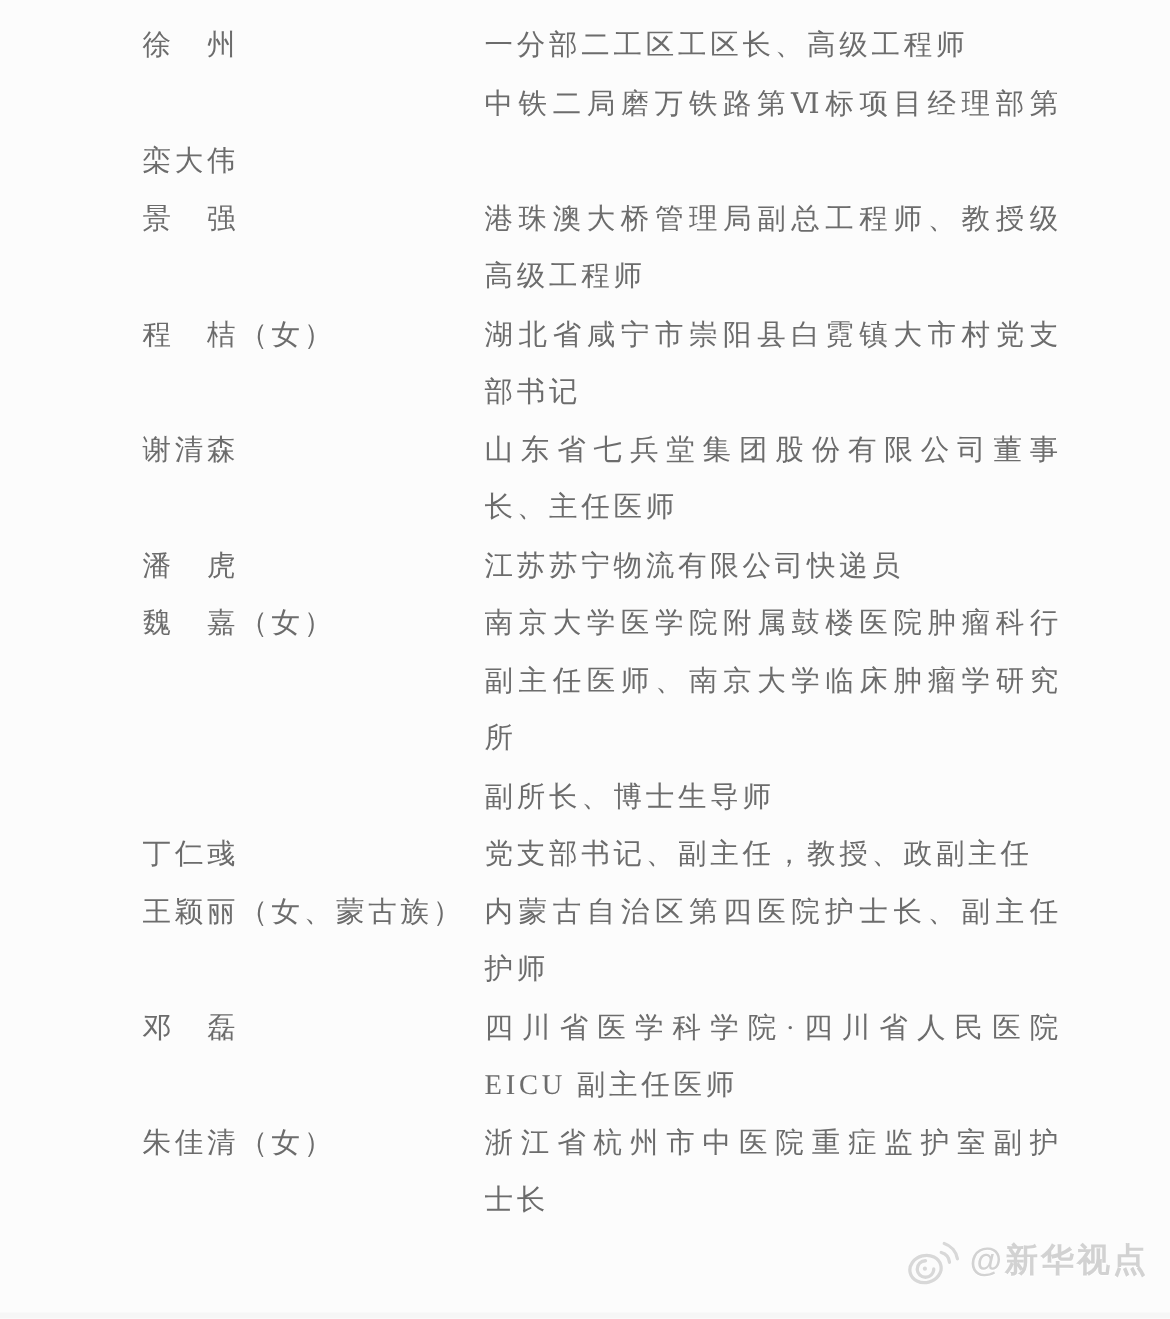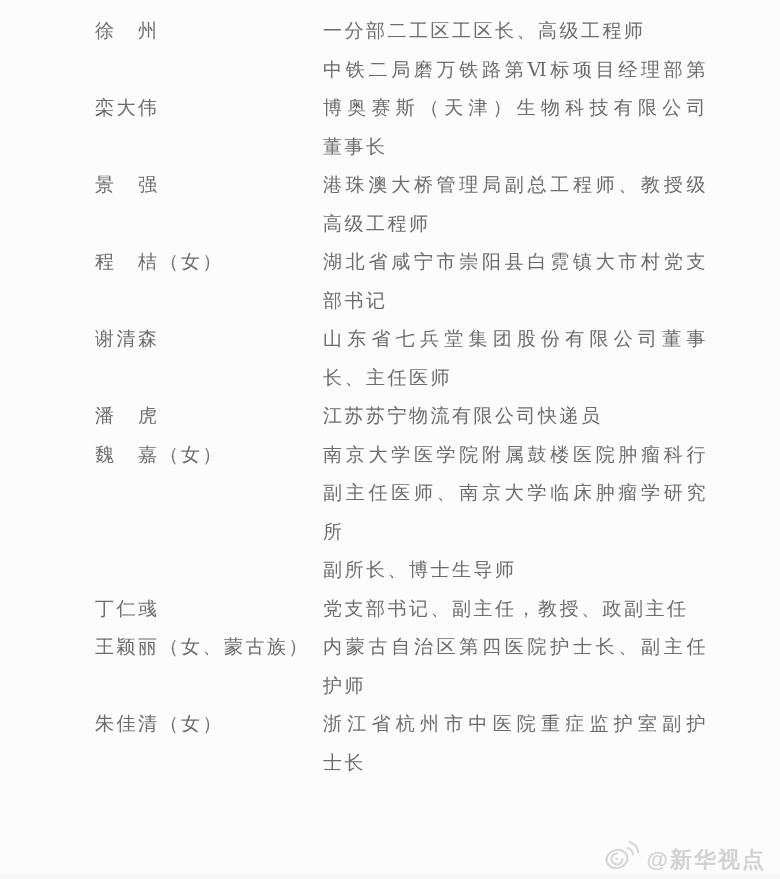--- a/index.html
+++ b/index.html
@@ -33,22 +33,22 @@
     color: #6c6c6c;
     font-kerning: none;
   }
   .jl {
     text-align: justify;
     text-align-last: justify;
     text-justify: inter-character;
   }
   .watermark {
     position: absolute;
-    right: 14px; bottom: 0;
-    display: flex; align-items: flex-end; gap: 7px;
+    right: 14px; bottom: 12px;
+    display: flex; align-items: flex-start; gap: 7px;
     user-select: none;
   }
   .wm-text {
     font-family: "Liberation Sans", "DejaVu Sans", sans-serif;
     font-size: 22px; font-weight: 700;
     letter-spacing: 2px;
     color: #d2d2d2;
     text-shadow: 0 1px 0 #ffffff;
   }
   .wm-icon { display: block; opacity: 0.85; }
@@ -61,24 +61,20 @@
   <div class="row">
     <div class="name">徐　州</div>
     <div class="desc">
       <div class="line">一分部二工区工区长、高级工程师</div>
       <div class="line jl">中铁二局磨万铁路第Ⅵ标项目经理部第</div>
     </div>
   </div>
 
   <div class="row">
     <div class="name">栾大伟</div>
-    <div class="desc">
-      <div class="line jl">博奥赛斯（天津）生物科技有限公司</div>
-      <div class="line">董事长</div>
-    </div>
   </div>
 
   <div class="row">
     <div class="name">景　强</div>
     <div class="desc">
       <div class="line jl">港珠澳大桥管理局副总工程师、教授级</div>
       <div class="line">高级工程师</div>
     </div>
   </div>
 
@@ -122,20 +118,27 @@
   </div>
 
   <div class="row">
     <div class="name">王颖丽（女、蒙古族）</div>
     <div class="desc">
       <div class="line jl">内蒙古自治区第四医院护士长、副主任</div>
       <div class="line">护师</div>
     </div>
   </div>
 
+  <div class="row">
+    <div class="name">邓　磊</div>
+    <div class="desc">
+      <div class="line jl">四川省医学科学院·四川省人民医院</div>
+      <div class="line">EICU 副主任医师</div>
+    </div>
+  </div>
 
   <div class="row">
     <div class="name">朱佳清（女）</div>
     <div class="desc">
       <div class="line jl">浙江省杭州市中医院重症监护室副护</div>
       <div class="line">士长</div>
     </div>
   </div>
 
   <div class="watermark">

